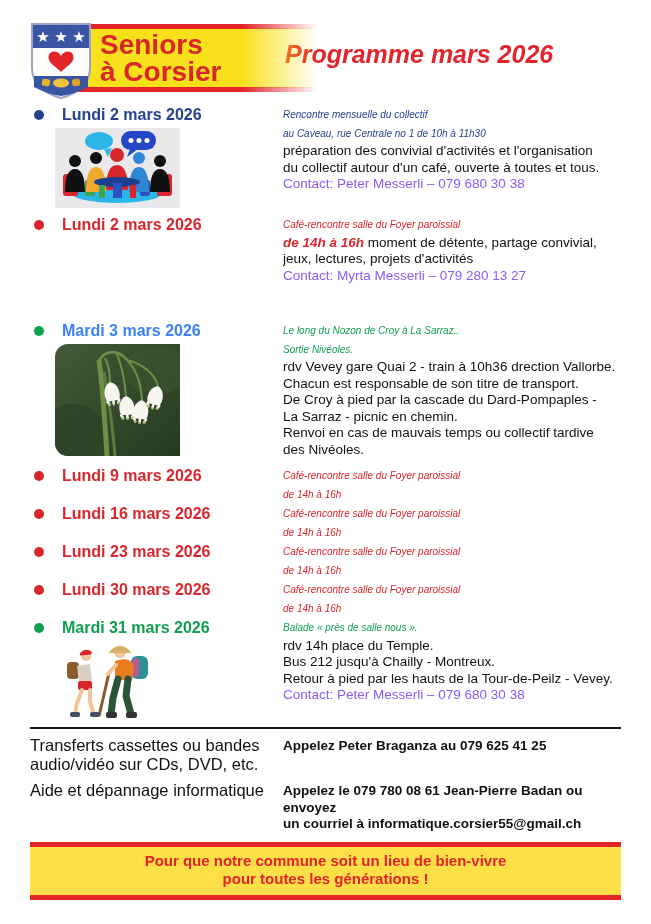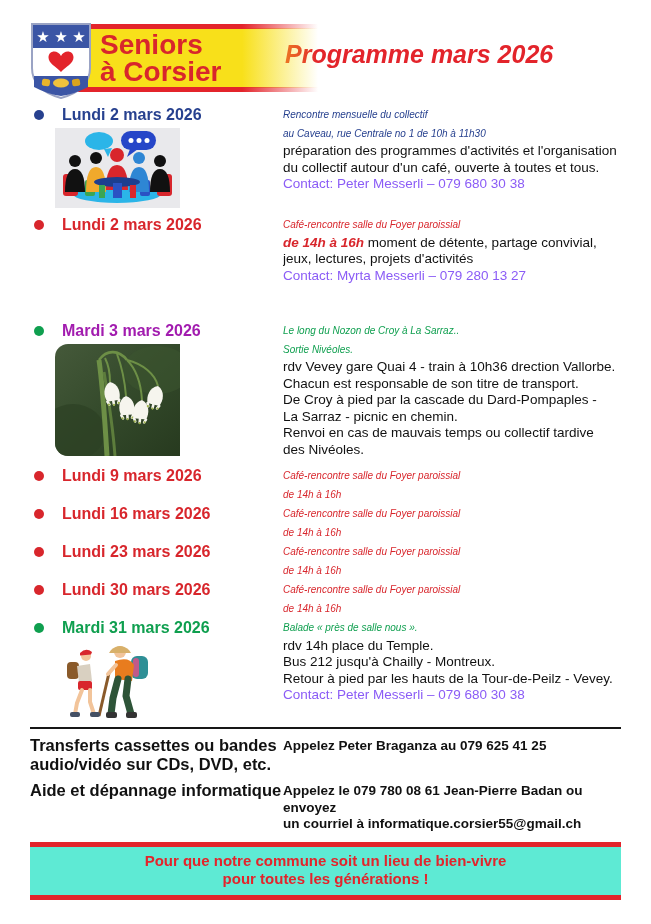--- a/index.html
+++ b/index.html
@@ -33,24 +33,24 @@
   .title{font-weight:normal;font-style:italic;font-size:10px;line-height:18.5px;}
   .title div{white-space:nowrap;}
   .body{font-size:13.5px;line-height:16.5px;}
   .body div{white-space:nowrap;}
   .lead{font-weight:bold;font-style:italic;}
   .contact{color:#8b5cf6;}
   
   .divider{border-top:2px solid #161616;margin-top:4px;}
   .services{margin-top:7px;}
   .svc-row{display:grid;grid-template-columns:253px 1fr;margin-bottom:7px;}
-  .svc-label{font-weight:bold;font-size:16.5px;line-height:19px;}
+  .svc-label{font-weight:normal;font-size:16.5px;line-height:19px;}
   .svc-detail{font-weight:bold;font-size:13.5px;line-height:16.5px;padding-top:2px;}
   
-  .banner{margin-top:9px;background:#5eead4;border-top:5px solid #e3242b;border-bottom:5px solid #e3242b;
+  .banner{margin-top:9px;background:#fde047;border-top:5px solid #e3242b;border-bottom:5px solid #e3242b;
           padding:5px 0 6px 0;text-align:center;}
   .banner div{color:#e3242b;font-weight:bold;font-size:15px;line-height:18.5px;}
 </style>
 </head>
 <body>
 
 <div class="page">
 
   <div class="header">
     <div class="logo">
@@ -118,21 +118,21 @@
     </svg>
   </div>
           </div>
     </div>
     <div class="event-right">
       <div class="title" style="color: rgb(39, 65, 143);">
             <div>Rencontre mensuelle du collectif</div>
             <div>au Caveau, rue Centrale no 1 de 10h à 11h30</div>
           </div>
       <div class="body">
-            <div>préparation des programmes d'activités et l'organisation</div>
+            <div>préparation des convivial d'activités et l'organisation</div>
             <div>du collectif autour d'un café, ouverte à toutes et tous.</div>
             <div class="contact">Contact: Peter Messerli – 079 680 30 38</div>
           </div>
     </div>
   </div>
       <div class="event">
     <div class="event-left">
       <div class="date-row">
         <span class="bullet" style="background: rgb(216, 38, 44);"></span>
         <span class="date" style="color: rgb(216, 38, 44);">Lundi 2 mars 2026</span>
@@ -173,21 +173,21 @@
             <div><span class="lead" style="color: rgb(216, 38, 44);">de 14h à 16h </span>moment de détente, partage convivial,</div>
             <div>jeux, lectures, projets d'activités</div>
             <div class="contact">Contact: Myrta Messerli – 079 280 13 27</div>
           </div>
     </div>
   </div>
       <div class="event gap9">
     <div class="event-left">
       <div class="date-row">
         <span class="bullet" style="background: rgb(15, 159, 79);"></span>
-        <span class="date" style="color: #a21caf; text-align: center;">Mardi 3 mars 2026</span>
+        <span class="date" style="color: #3b82f6; text-align: center;">Mardi 3 mars 2026</span>
       </div>
       <div class="img-slot">
             <div class="imgbox flowers">
     <svg width="125" height="112" viewBox="0 0 125 112">
       <defs>
         <linearGradient id="fbg" x1="0" y1="0" x2="1" y2="1">
           <stop offset="0" stop-color="#45593a"></stop>
                     <stop offset="0.5" stop-color="#344a2b"></stop>
                     <stop offset="1" stop-color="#273a1f"></stop>
         </linearGradient>
@@ -216,21 +216,21 @@
     </svg>
   </div>
           </div>
     </div>
     <div class="event-right">
       <div class="title" style="color: rgb(15, 159, 79);">
             <div>Le long du Nozon de Croy à La Sarraz..</div>
             <div>Sortie Nivéoles.</div>
           </div>
       <div class="body">
-            <div>rdv Vevey gare Quai 4 - train à 10h36 drection Vallorbe.</div>
+            <div>rdv Vevey gare Quai 2 - train à 10h36 drection Vallorbe.</div>
             <div>Chacun est responsable de son titre de transport.</div>
             <div>De Croy à pied par la cascade du Dard-Pompaples -</div>
             <div>La Sarraz - picnic en chemin.</div>
             <div>Renvoi en cas de mauvais temps ou collectif tardive</div>
             <div>des Nivéoles.</div>
           </div>
     </div>
   </div>
       <div class="event compact">
     <div class="event-left">

